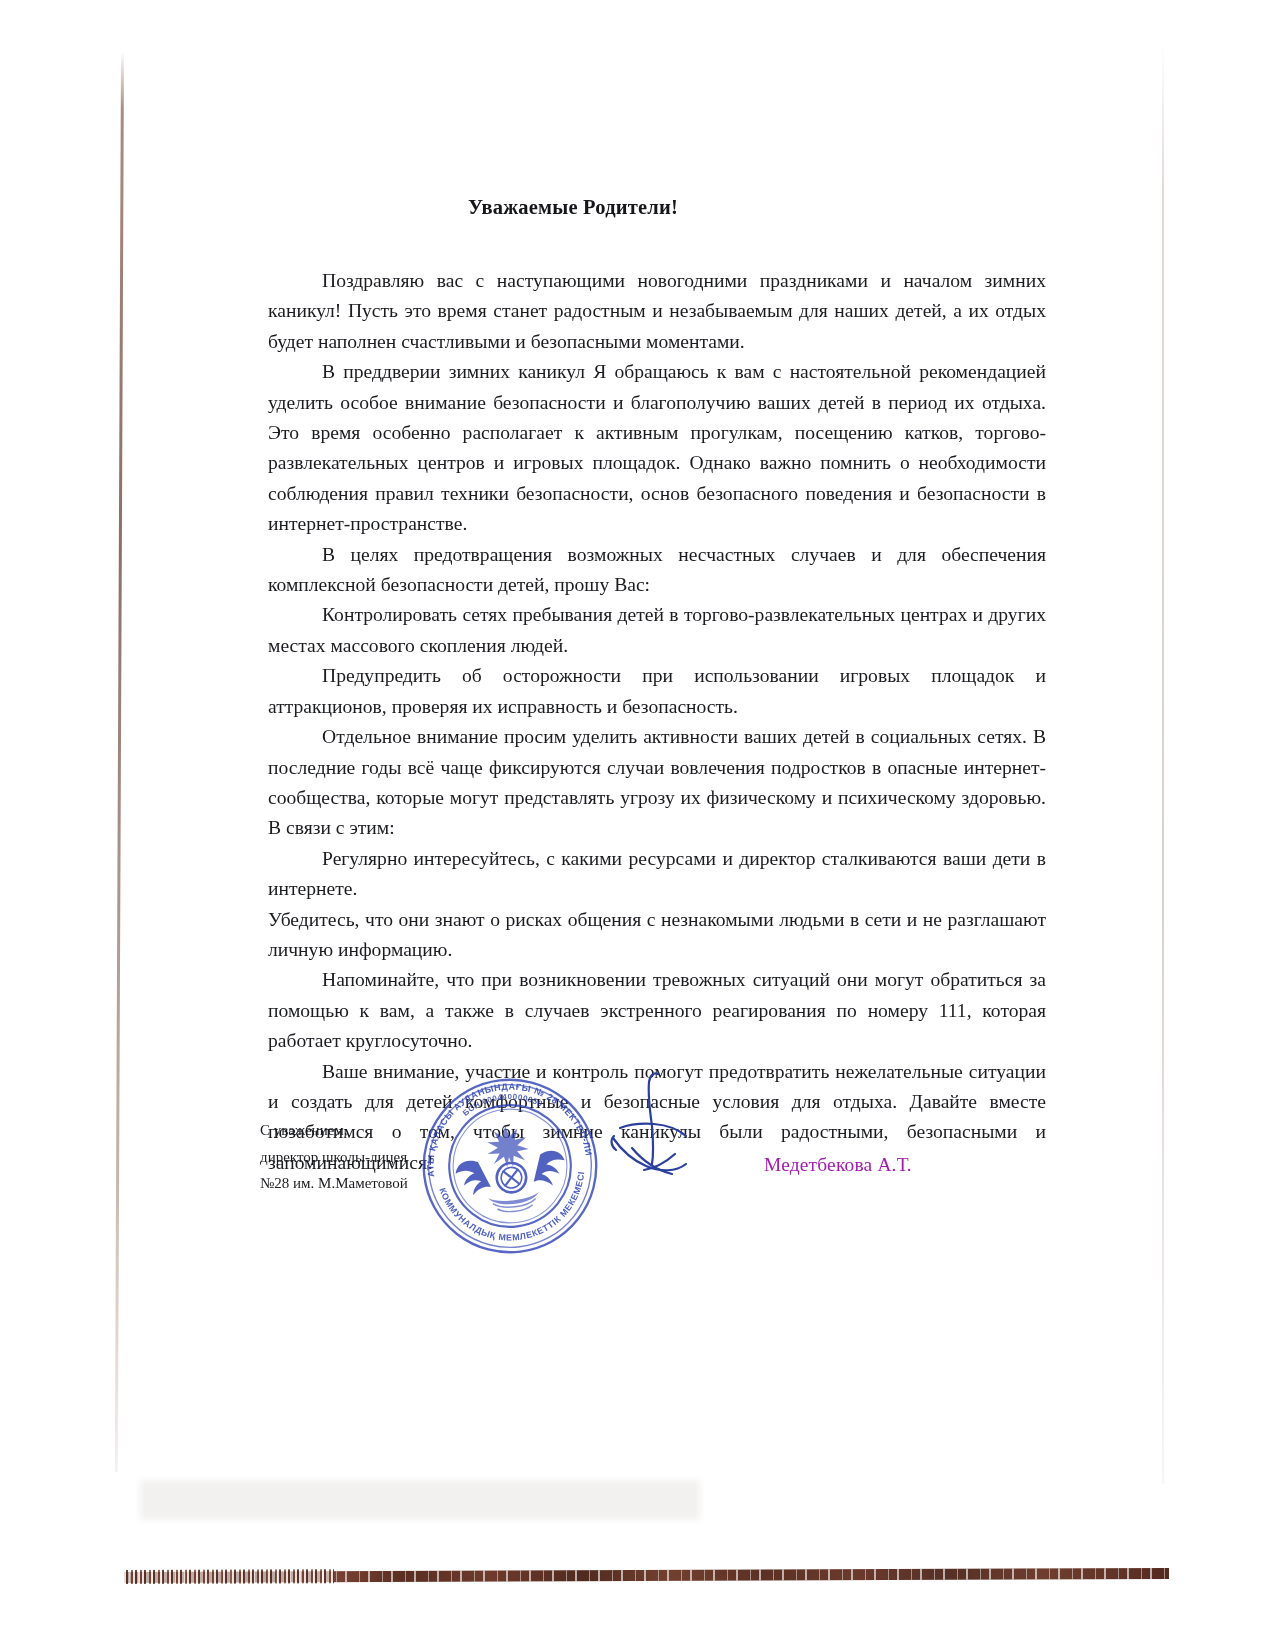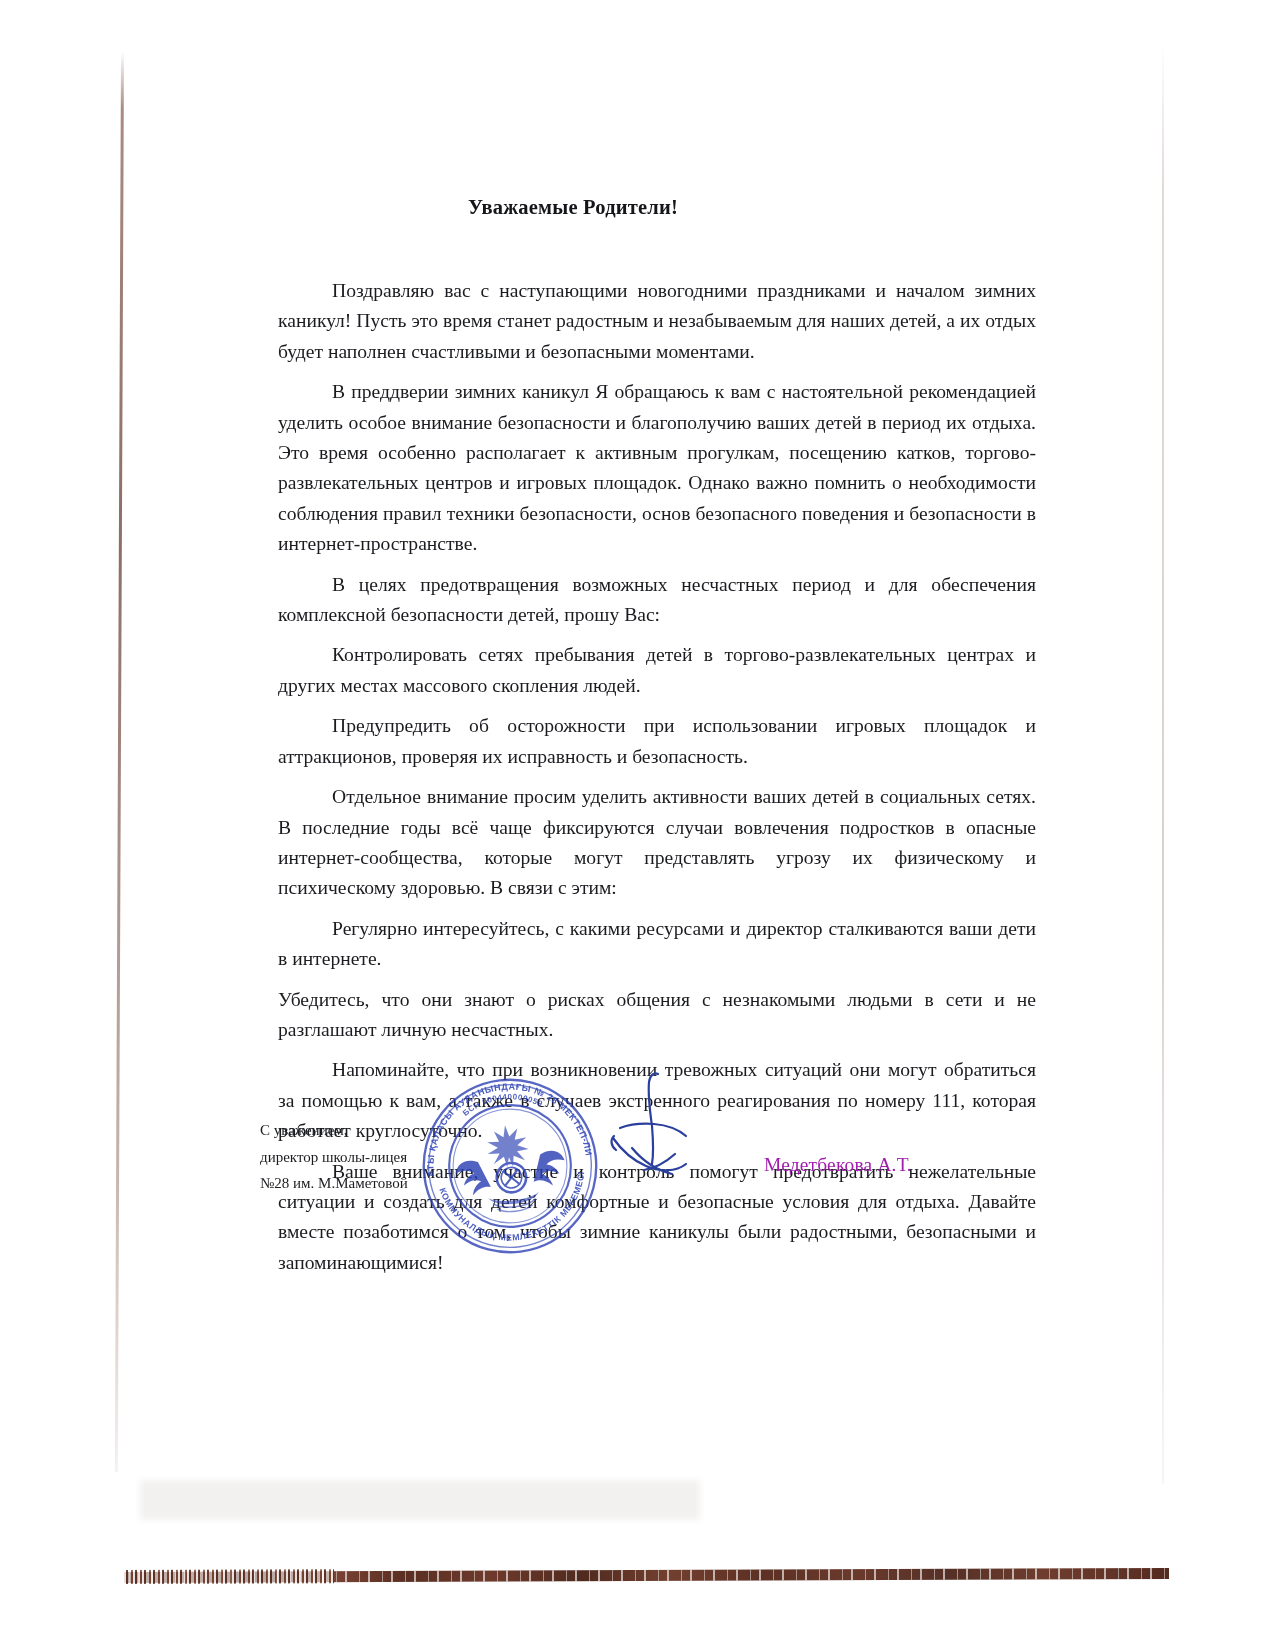--- a/index.html
+++ b/index.html
@@ -114,21 +114,21 @@
     left: 268px;
     top: 266px;
     width: 778px;
     font-size: 19.6px;
     line-height: 30.4px;
     color: #1b1c20;
     text-align: justify;
     text-justify: inter-word;
   }
   .body-block p {
-    margin: 10px;
+    margin: 0;
   }
   .body-block p.ind { text-indent: 54px; }
   .body-block p.noind { text-indent: 0; }
 
   
   .sign-block {
     position: absolute;
     left: 260px;
     top: 1117px;
     width: 420px;
@@ -175,26 +175,26 @@
   <div class="scan-edge-left"></div>
   <div class="scan-edge-right"></div>
   <div class="scan-smudge" style="left:140px;top:1480px;width:560px;height:40px;"></div>
   <div class="scan-bottom-bar"></div>
 
   <div class="doc-title">Уважаемые Родители!</div>
 
   <div class="body-block" id="body-block">
       <p class="ind">Поздравляю  вас с наступающими новогодними праздниками и началом зимних каникул! Пусть это время станет радостным и незабываемым для наших детей, а их отдых будет наполнен счастливыми и безопасными моментами.</p>
       <p class="ind">В преддверии зимних каникул Я обращаюсь к вам с настоятельной рекомендацией уделить особое внимание безопасности и благополучию ваших детей в период их отдыха. Это время особенно располагает к активным прогулкам, посещению катков, торгово-развлекательных центров и игровых площадок. Однако важно помнить о необходимости соблюдения правил техники безопасности, основ безопасного поведения и безопасности в интернет-пространстве.</p>
-      <p class="ind">В целях предотвращения возможных несчастных период и для обеспечения комплексной безопасности детей, прошу Вас:</p>
+      <p class="ind">В целях предотвращения возможных несчастных случаев и для обеспечения комплексной безопасности детей, прошу Вас:</p>
       <p class="ind">Контролировать сетях пребывания детей в торгово-развлекательных центрах и других местах массового скопления людей.</p>
       <p class="ind">Предупредить об осторожности при использовании игровых площадок и аттракционов, проверяя их исправность и безопасность.</p>
       <p class="ind">Отдельное внимание просим уделить активности ваших детей в социальных сетях. В последние годы всё чаще фиксируются случаи вовлечения подростков в опасные интернет-сообщества, которые могут представлять угрозу их физическому и психическому здоровью. В связи с этим:</p>
       <p class="ind">Регулярно интересуйтесь, с какими ресурсами и директор сталкиваются ваши дети в интернете.</p>
-      <p class="noind">Убедитесь, что они знают о рисках общения с незнакомыми людьми в сети и не разглашают личную несчастных.</p>
+      <p class="noind">Убедитесь, что они знают о рисках общения с незнакомыми людьми в сети и не разглашают личную информацию.</p>
       <p class="ind">Напоминайте, что при возникновении тревожных ситуаций они могут обратиться за помощью к вам, а также в случаев экстренного реагирования по номеру 111, которая работает круглосуточно.</p>
       <p class="ind">Ваше внимание, участие и контроль помогут предотвратить нежелательные ситуации и создать для детей комфортные и безопасные условия для отдыха. Давайте вместе позаботимся о том, чтобы зимние каникулы были радостными, безопасными и запоминающимися!</p>
     </div>
 
   <div class="sign-block">
     <div>С уважением,</div>
     <div>директор школы-лицея</div>
     <div>№28 им. М.Маметовой</div>
   </div>
 

